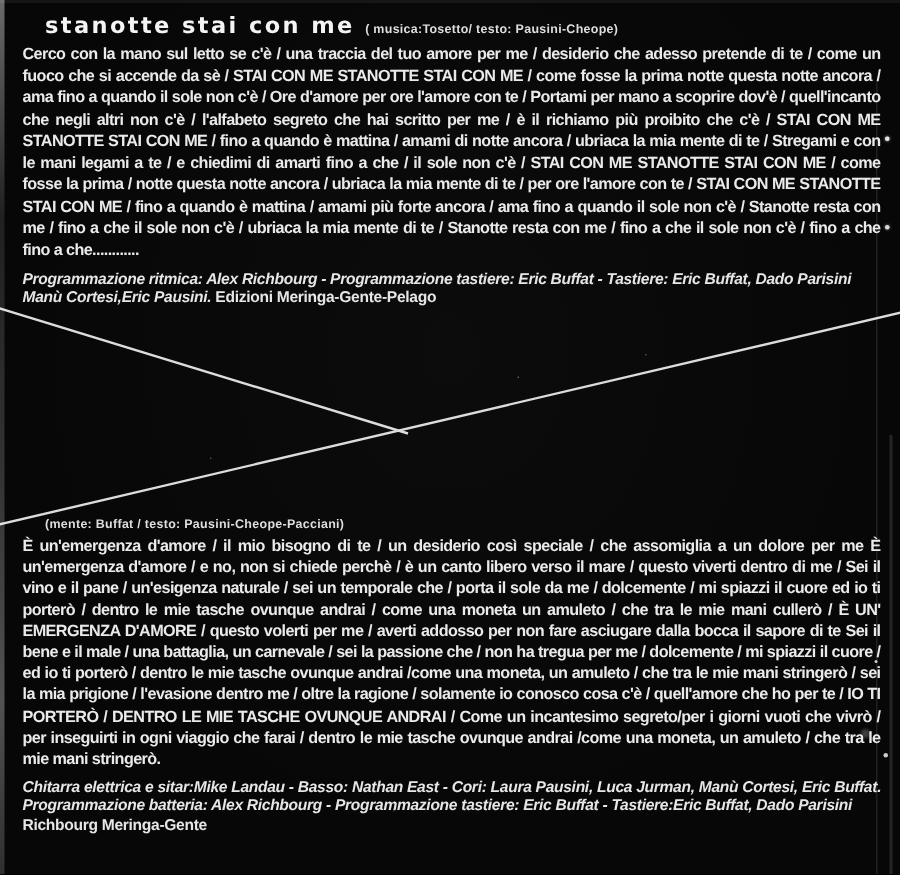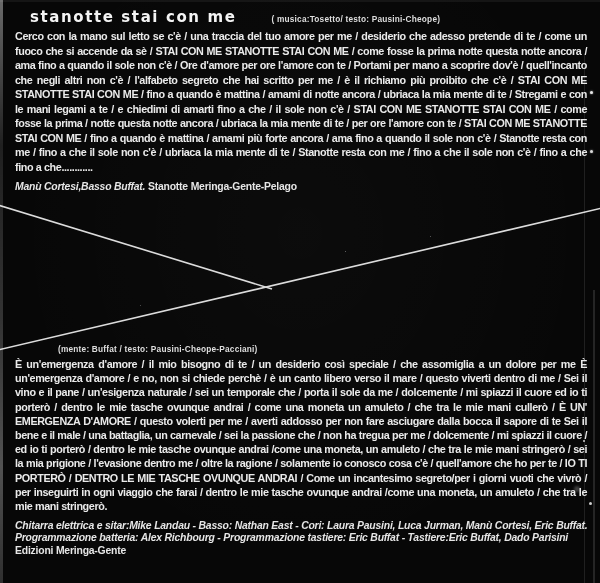--- a/index.html
+++ b/index.html
@@ -44,21 +44,21 @@
   .title-row { display:flex; align-items:baseline; gap:7px; white-space:nowrap; padding-left:15px; margin-bottom:3px; }
   .song-title {
     margin:0;
     font-family:"DejaVu Sans", sans-serif;
     font-size:15px; font-weight:700;
     letter-spacing:1.6px;
     line-height:17px;
     color:#f4f4f4;
     text-transform:lowercase;
   }
-  .byline { font-size:8.3px; font-weight:700; letter-spacing:0.2px; color:#dedede;margin-left:28px; }
+  .byline { font-size:8.3px; font-weight:700; letter-spacing:0.2px; color:#dedede; }
 
   .lyrics {
     margin:0;
     font-size:10.8px; font-weight:700;
     line-height:14.5px;
     letter-spacing:-0.4px;
     text-align:justify;
     color:#eaeaea;
   }
   .song-2 .lyrics { line-height:14.2px; }
@@ -97,29 +97,30 @@
   <div class="speck s8"></div>
   <div class="speck s9"></div>
 
   <section class="song song-1">
     <div class="title-row">
       <h1 class="song-title">stanotte stai con me</h1>
       <span class="byline">( musica:Tosetto/ testo: Pausini-Cheope)</span>
     </div>
     <p class="lyrics">Cerco con la mano sul letto se c'è / una traccia del tuo amore per me / desiderio che adesso pretende di te / come un fuoco che si accende da sè / STAI CON ME STANOTTE STAI CON ME / come fosse la prima notte questa notte ancora / ama fino a quando il sole non c'è / Ore d'amore per ore l'amore con te / Portami per mano a scoprire dov'è / quell'incanto che negli altri non c'è / l'alfabeto segreto che hai scritto per me / è il richiamo più proibito che c'è / STAI CON ME STANOTTE STAI CON ME / fino a quando è mattina / amami di notte ancora / ubriaca la mia mente di te / Stregami e con le mani legami a te / e chiedimi di amarti fino a che / il sole non c'è / STAI CON ME STANOTTE STAI CON ME / come fosse la prima / notte questa notte ancora / ubriaca la mia mente di te / per ore l'amore con te / STAI CON ME STANOTTE STAI CON ME / fino a quando è mattina / amami più forte ancora / ama fino a quando il sole non c'è / Stanotte resta con me / fino a che il sole non c'è / ubriaca la mia mente di te / Stanotte resta con me / fino a che il sole non c'è / fino a che fino a che............</p>
     <div class="credits">
-      <div class="credits-line"><span>Manù Cortesi,Basso Buffat.</span> <span class="upright">Stanotte Meringa-Gente-Pelago</span></div>
+      <div class="credits-line">Programmazione ritmica: Alex Richbourg - Programmazione tastiere: Eric Buffat - Tastiere: Eric Buffat, Dado Parisini</div>
+      <div class="credits-line"><span>Manù Cortesi,Eric Pausini.</span> <span class="upright">Edizioni Meringa-Gente-Pelago</span></div>
     </div>
   </section>
 
   <section class="song song-2">
     <div class="title-row">
       <span class="byline">(mente: Buffat / testo: Pausini-Cheope-Pacciani)</span>
     </div>
     <p class="lyrics">È un'emergenza d'amore / il mio bisogno di te / un desiderio così speciale / che assomiglia a un dolore per me È un'emergenza d'amore / e no, non si chiede perchè / è un canto libero verso il mare / questo viverti dentro di me / Sei il vino e il pane / un'esigenza naturale / sei un temporale che / porta il sole da me / dolcemente / mi spiazzi il cuore ed io ti porterò / dentro le mie tasche ovunque andrai / come una moneta un amuleto / che tra le mie mani cullerò / È UN' EMERGENZA D'AMORE / questo volerti per me / averti addosso per non fare asciugare dalla bocca il sapore di te Sei il bene e il male / una battaglia, un carnevale / sei la passione che / non ha tregua per me / dolcemente / mi spiazzi il cuore / ed io ti porterò / dentro le mie tasche ovunque andrai /come una moneta, un amuleto / che tra le mie mani stringerò / sei la mia prigione / l'evasione dentro me / oltre la ragione / solamente io conosco cosa c'è / quell'amore che ho per te / IO TI PORTERÒ / DENTRO LE MIE TASCHE OVUNQUE ANDRAI / Come un incantesimo segreto/per i giorni vuoti che vivrò / per inseguirti in ogni viaggio che farai / dentro le mie tasche ovunque andrai /come una moneta, un amuleto / che tra le mie mani stringerò.</p>
     <div class="credits">
       <div class="credits-line">Chitarra elettrica e sitar:Mike Landau - Basso: Nathan East - Cori: Laura Pausini, Luca Jurman, Manù Cortesi, Eric Buffat.</div>
       <div class="credits-line">Programmazione batteria: Alex Richbourg - Programmazione tastiere: Eric Buffat - Tastiere:Eric Buffat, Dado Parisini</div>
-      <div class="credits-line upright">Edizioni Meringa-Gente</div>
+      <div class="credits-line upright">Richbourg Meringa-Gente</div>
     </div>
   </section>
 
 </div>
 
 </body></html>

